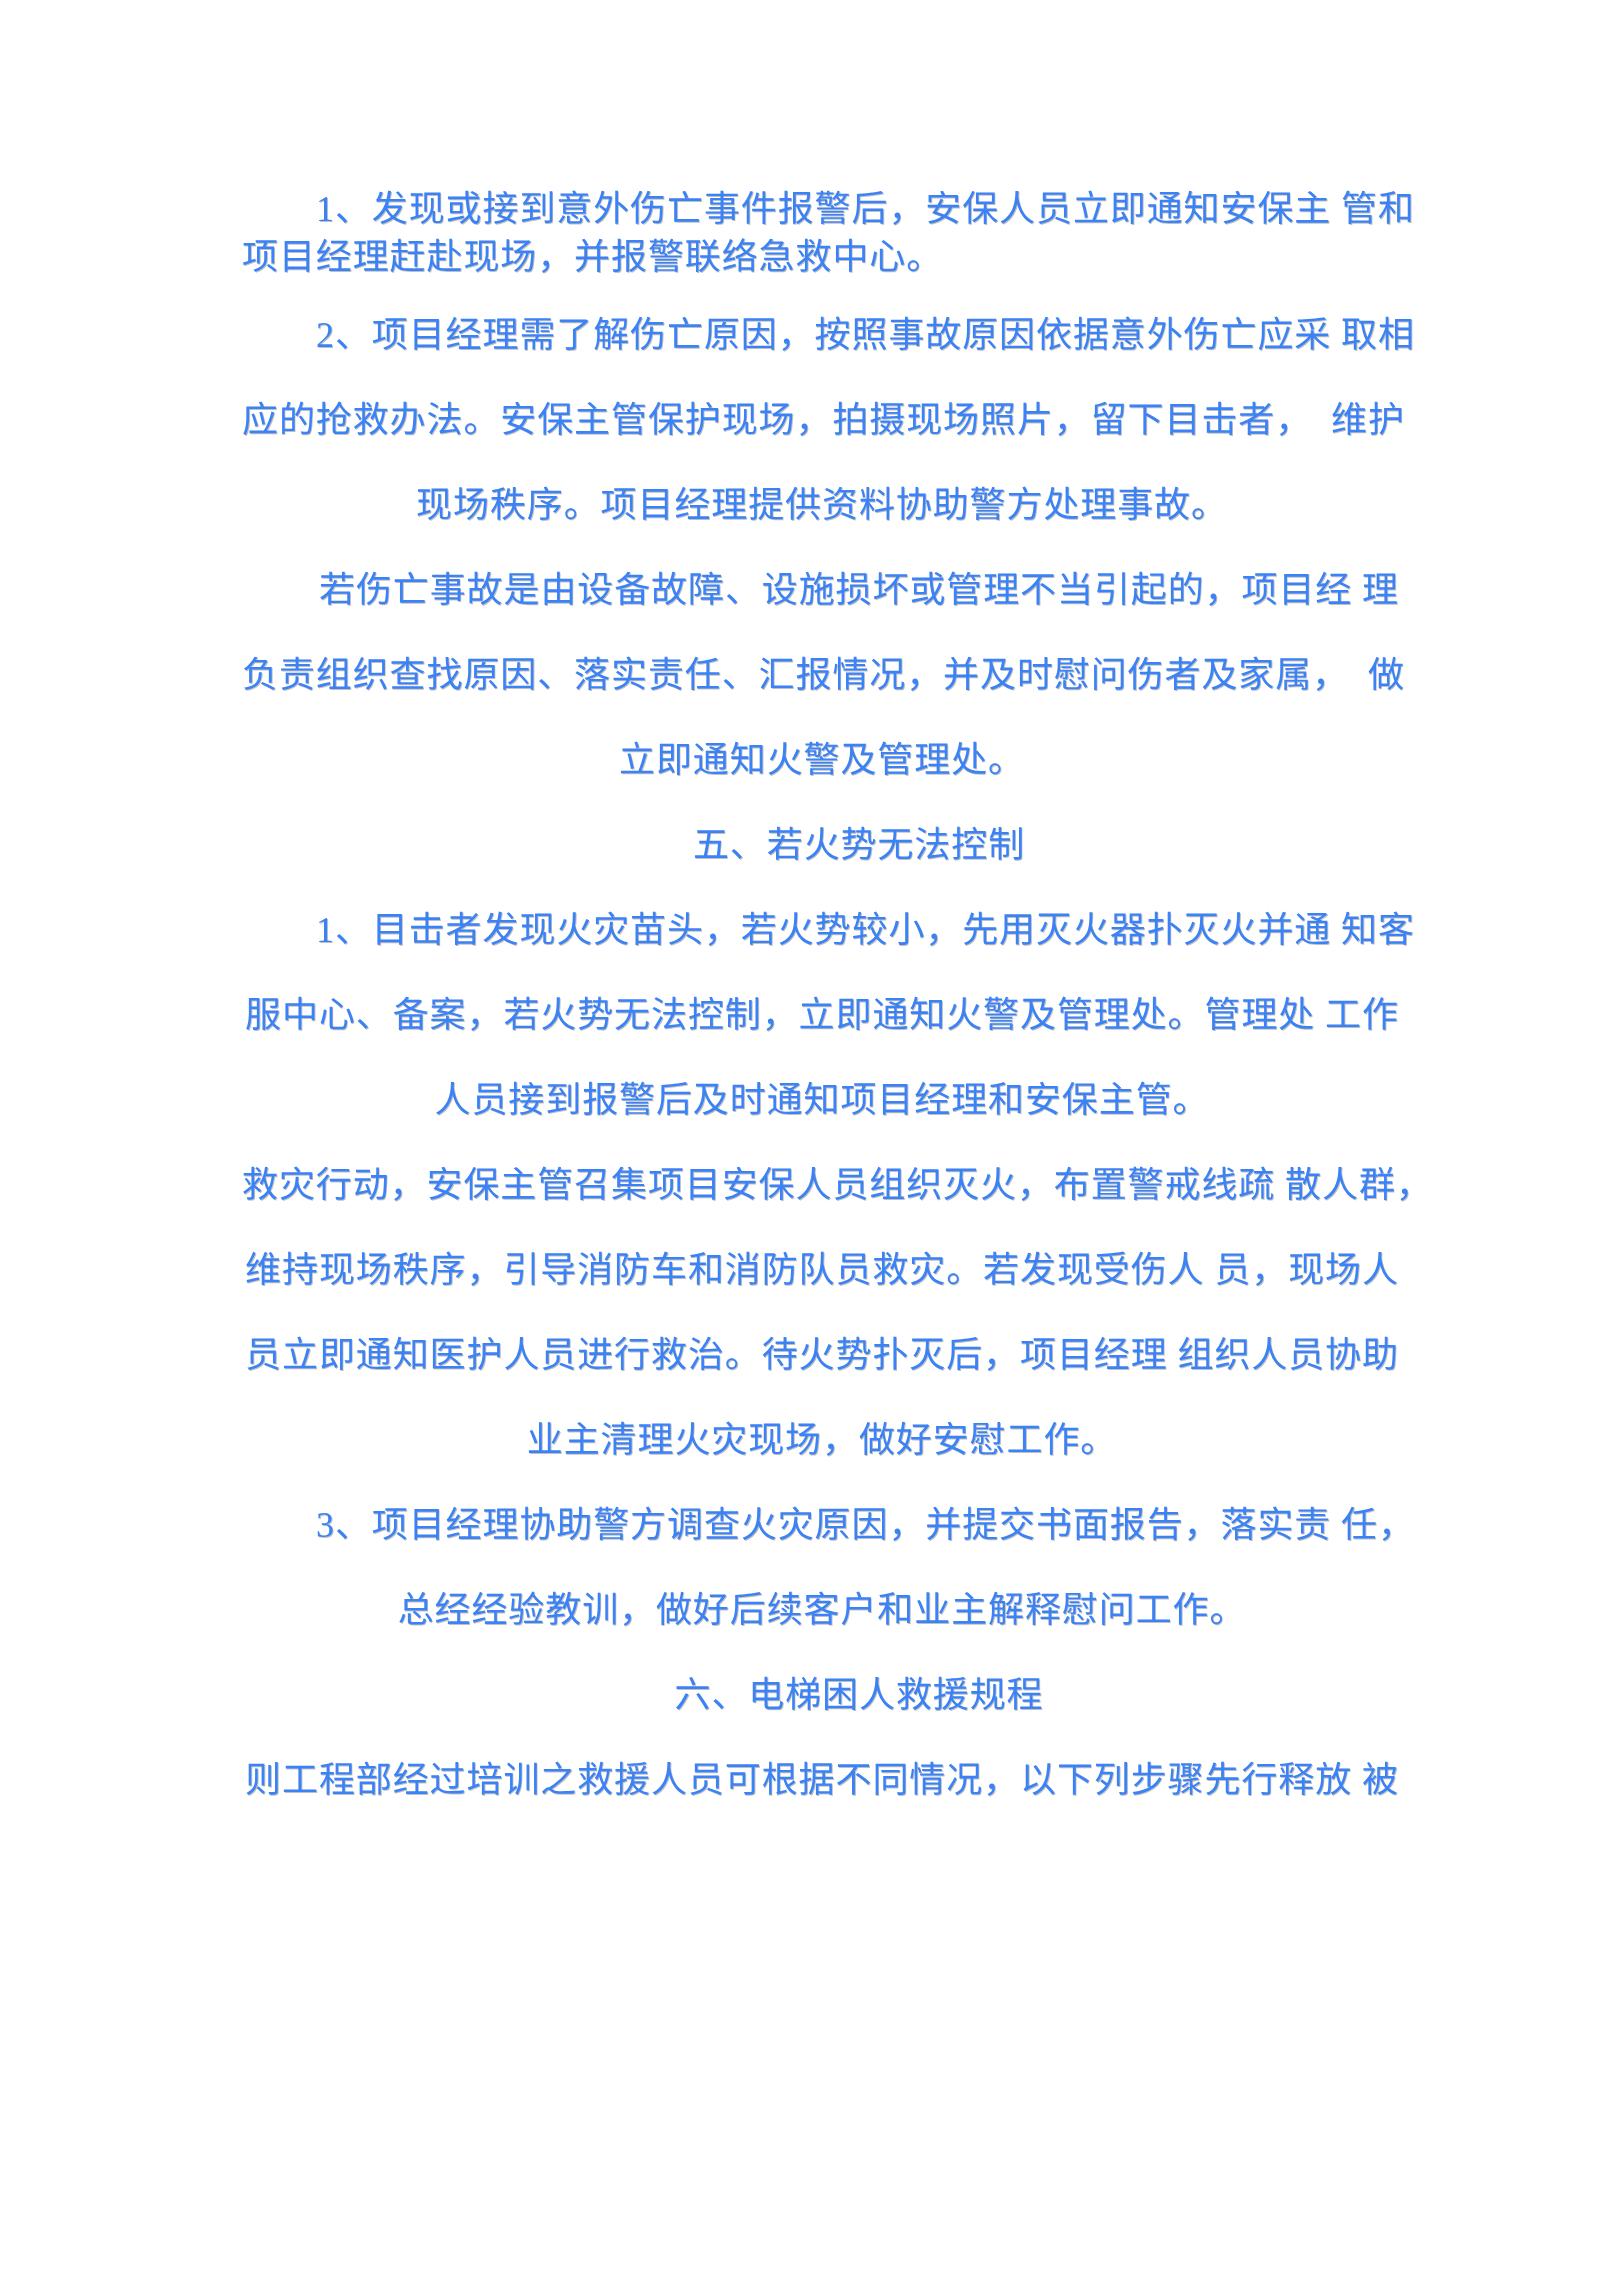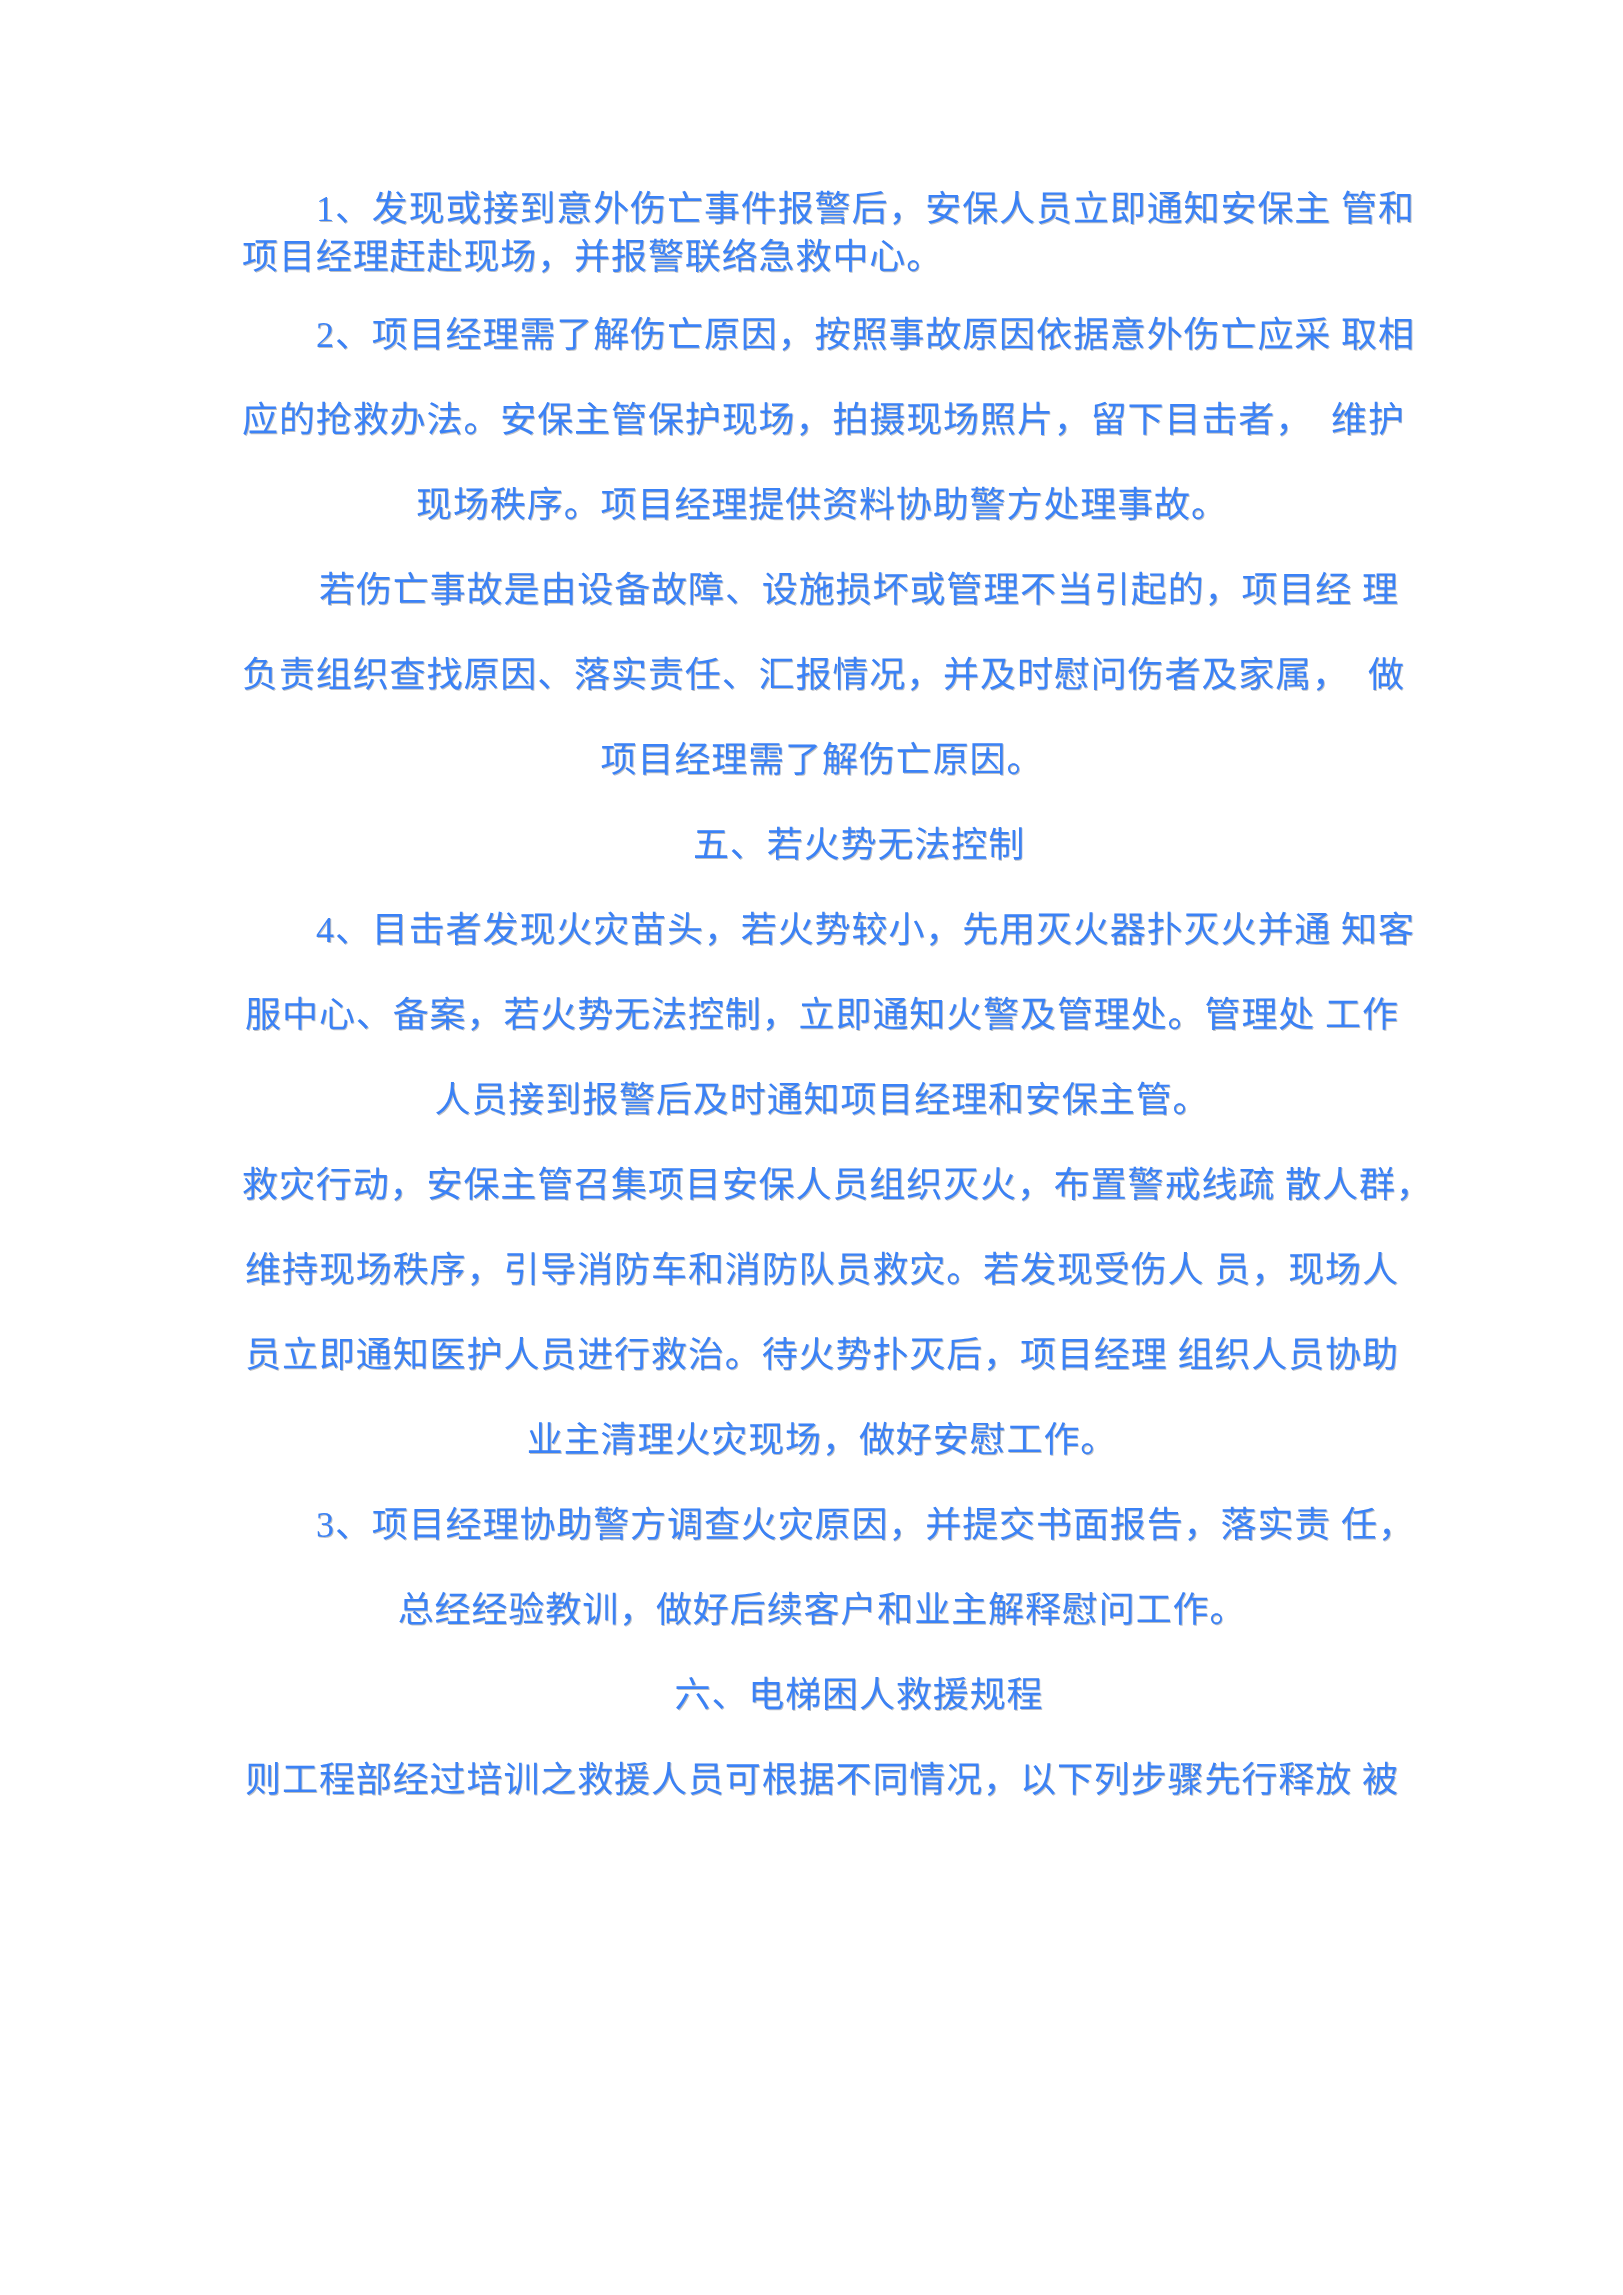--- a/index.html
+++ b/index.html
@@ -54,25 +54,25 @@
   </div>
 
   <div class="doc-flow">
 
     <div class="line indent">2、项目经理需了解伤亡原因，按照事故原因依据意外伤亡应采 取相</div>
     <div class="line">应的抢救办法。安保主管保护现场，拍摄现场照片，留下目击者，　维护</div>
     <div class="line">现场秩序。项目经理提供资料协助警方处理事故。</div>
 
     <div class="line indent">若伤亡事故是由设备故障、设施损坏或管理不当引起的，项目经 理</div>
     <div class="line">负责组织查找原因、落实责任、汇报情况，并及时慰问伤者及家属，　做</div>
-    <div class="line">项目经理需了解伤亡原因。</div>
+    <div class="line">立即通知火警及管理处。</div>
 
     <div class="line indent">五、若火势无法控制</div>
 
-    <div class="line indent">4、目击者发现火灾苗头，若火势较小，先用灭火器扑灭火并通 知客</div>
+    <div class="line indent">1、目击者发现火灾苗头，若火势较小，先用灭火器扑灭火并通 知客</div>
     <div class="line">服中心、备案，若火势无法控制，立即通知火警及管理处。管理处 工作</div>
     <div class="line">人员接到报警后及时通知项目经理和安保主管。</div>
 
     <div class="line">救灾行动，安保主管召集项目安保人员组织灭火，布置警戒线疏 散人群，</div>
     <div class="line">维持现场秩序，引导消防车和消防队员救灾。若发现受伤人 员，现场人</div>
     <div class="line">员立即通知医护人员进行救治。待火势扑灭后，项目经理 组织人员协助</div>
     <div class="line">业主清理火灾现场，做好安慰工作。</div>
 
     <div class="line indent">3、项目经理协助警方调查火灾原因，并提交书面报告，落实责 任，</div>
     <div class="line">总经经验教训，做好后续客户和业主解释慰问工作。</div>

